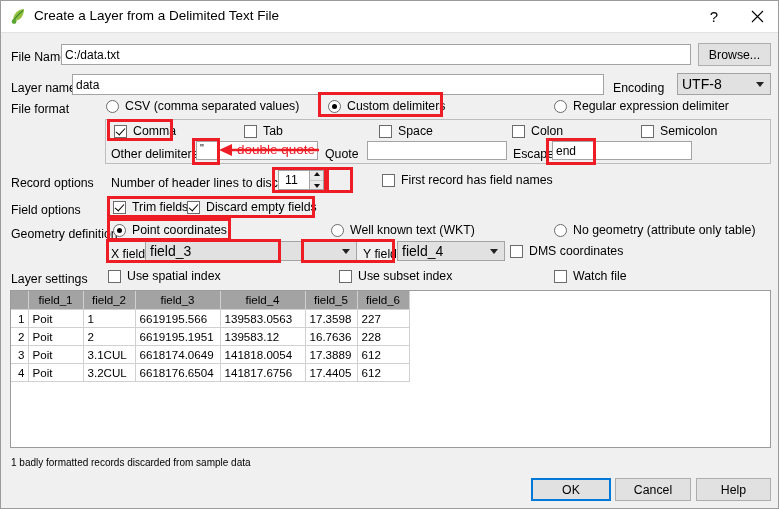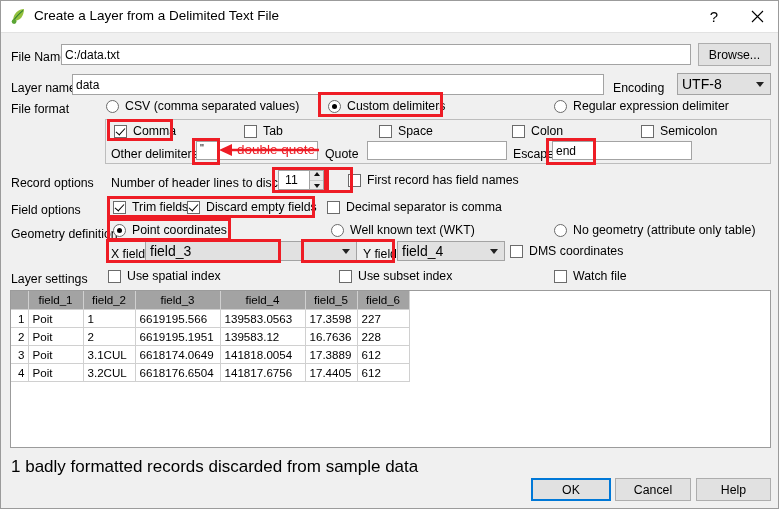--- a/index.html
+++ b/index.html
@@ -203,21 +203,21 @@
   table.preview td { text-align: left; }
   table.preview .rownum {
     width: 17px; text-align: right; padding-right: 3px;
     border-right: 1px solid #d0d0d0;
     color:#000;
   }
   table.preview th.corner { width:17px; border-right:1px solid #d0d0d0;}
 
   .status {
     position: absolute; left: 10px; top: 456px;
-    font-size: 17px; color: #000; white-space: nowrap;
+    font-size: 10px; color: #000; white-space: nowrap;
   }
 
   
   .redbox {
     position: absolute;
     border: 3px solid #ee1c25;
     box-sizing: border-box;
     pointer-events: none;
   }
   .redtext {
@@ -312,37 +312,33 @@
 
   <div class="lbl" style="left:10px; top:175px;">Record options</div>
   <div class="lbl" style="left:110px; top:175px;">Number of header lines to discard</div>
   <div class="spin" style="left:277px; top:169px; width:46px; height:20px;">
     <span class="val">11</span>
     <span class="btns">
         <i></i>
         <i></i>
       </span>
   </div>
-  <div class="check" style="left:309px; top:172px;padding-left:38px;">
+  <div class="check" style="left:343px; top:172px;padding-left:38px;">
     <span class="box"></span>
     <span>First record has field names</span>
   </div>
 
   <div class="lbl" style="left:10px; top:202px;">Field options</div>
   <div class="check on" style="left:112px; top:199px;">
     <span class="box"></span>
     <span>Trim fields</span>
   </div>
   <div class="check on" style="left:186px; top:199px;">
     <span class="box"></span>
     <span>Discard empty fields</span>
-  </div>
-  <div class="check" style="left:326px; top:199px;">
-    <span class="box"></span>
-    <span>Decimal separator is comma</span>
   </div>
 
   <div class="lbl" style="left:10px; top:226px;">Geometry definition</div>
   <div class="radio on" style="left:112px; top:222px;">
     <span class="dot"></span>
     <span>Point coordinates</span>
   </div>
   <div class="radio" style="left:330px; top:222px;">
     <span class="dot"></span>
     <span>Well known text (WKT)</span>

